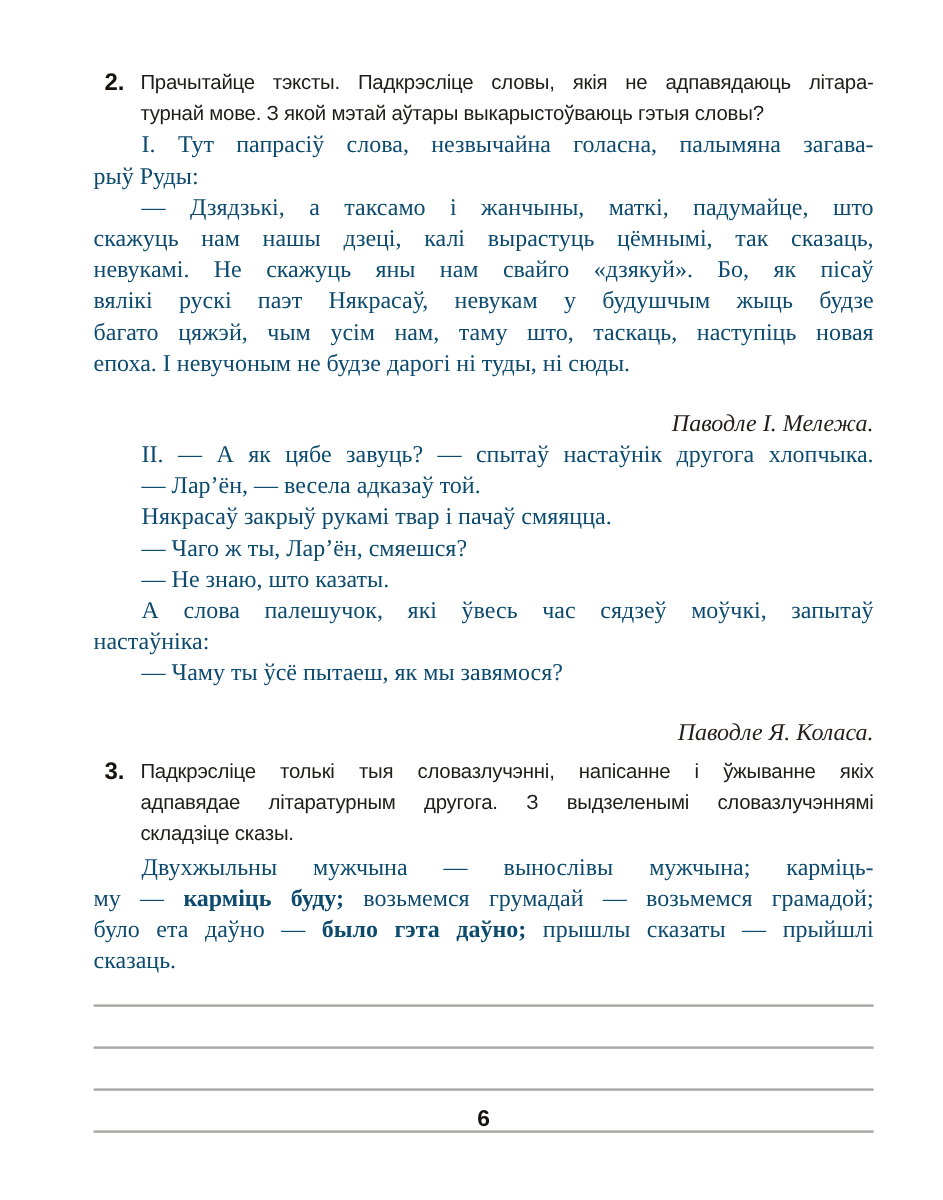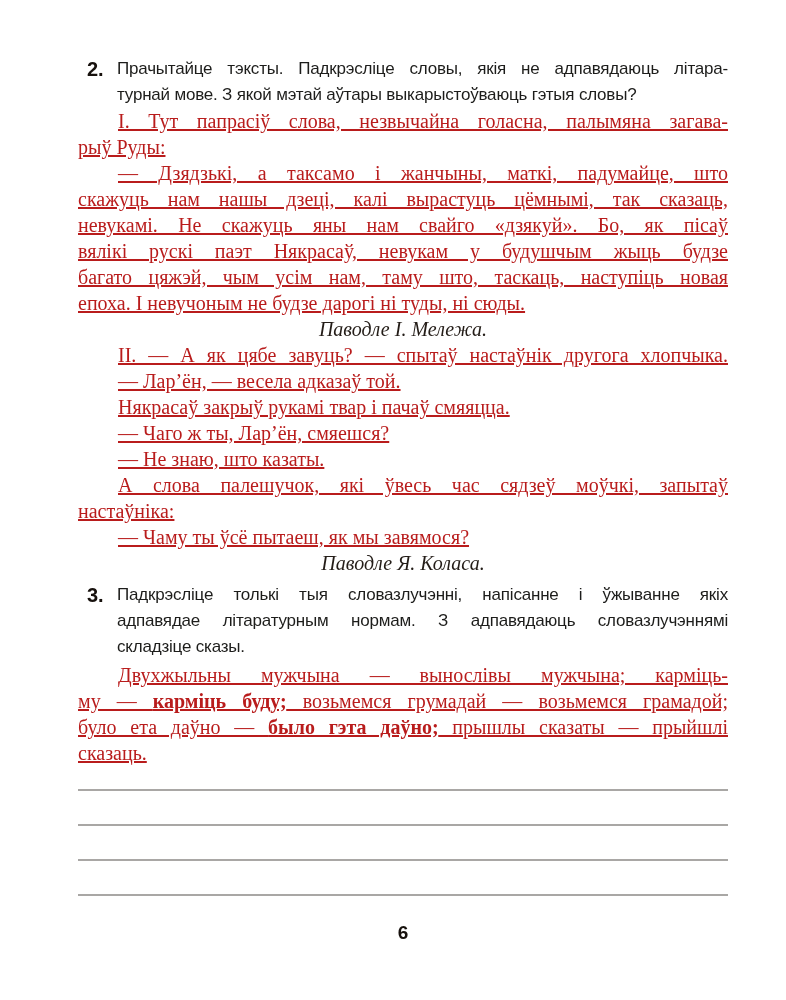--- a/index.html
+++ b/index.html
@@ -13,22 +13,21 @@
   .content {
     position: absolute;
     left: 78px;
     top: 56px;
     width: 650px;
   }
   .line { line-height: 26px; }
   .serif {
     font-family: "Liberation Serif", "DejaVu Serif", serif;
     font-size: 20px;
-    color: #b91c1c;
-    text-decoration: underline;
+    color: #0c4a6e;
   }
   .sans {
     font-family: "Liberation Sans", "DejaVu Sans", sans-serif;
     font-size: 17px;
     letter-spacing: -0.2px;
     color: #1d1d1b;
   }
   .fill { text-align: justify; text-align-last: justify; }
   .indent { text-indent: 40px; }
   .b { font-weight: bold; }
@@ -42,22 +41,23 @@
     font-weight: bold;
     font-size: 20px;
     line-height: 26px;
     color: #17110d;
   }
   .ex-lines { flex: 1; min-width: 0; }
   .attribution {
     font-family: "Liberation Serif", "DejaVu Serif", serif;
     font-style: italic;
     font-size: 20px;
-    text-align: center;
+    text-align: right;
     color: #241d18;
+    margin-top: 24px;
   }
   [data-name="exercise-3"] { margin-top: 6px; }
   [data-name="exercise-3-material"] { margin-top: 2px; }
   .writing { margin-top: -10px; }
   .rule { height: 33px; border-bottom: 2px solid #a9a7a5; }
   .footer {
     position: absolute;
     left: 78px;
     top: 922px;
     width: 650px;
@@ -101,21 +101,21 @@
         <div class="line serif indent" data-name="passage-line">— Не знаю, што казаты.</div>
         <div class="line serif indent fill" data-name="passage-line">А слова палешучок, які ўвесь час сядзеў моўчкі, запытаў</div>
         <div class="line serif" data-name="passage-line">настаўніка:</div>
         <div class="line serif indent" data-name="passage-line">— Чаму ты ўсё пытаеш, як мы завямося?</div>
       </div>
       <div class="line attribution" data-name="attribution-2">Паводле Я. Коласа.</div>
       <div class="ex-block" data-name="exercise-3">
         <div class="ex-num" data-name="exercise-number">3.</div>
         <div class="ex-lines" data-name="exercise-instruction">
           <div class="line sans fill" data-name="instruction-line">Падкрэсліце толькі тыя словазлучэнні, напісанне і ўжыванне якіх</div>
-          <div class="line sans fill" data-name="instruction-line">адпавядае літаратурным нормам. З адпавядаюць словазлучэннямі</div>
+          <div class="line sans fill" data-name="instruction-line">адпавядае літаратурным другога. З выдзеленымі словазлучэннямі</div>
           <div class="line sans" data-name="instruction-line">складзіце сказы.</div>
         </div>
       </div>
       <div class="passage" data-name="exercise-3-material">
         <div class="line serif indent fill" data-name="passage-line"><span data-name="passage-text">Двухжыльны мужчына — вынослівы мужчына; карміць-</span></div>
         <div class="line serif fill" data-name="passage-line"><span data-name="passage-text">му — </span><span class="b" data-name="highlighted-phrase">карміць буду;</span><span data-name="passage-text"> возьмемся грумадай — возьмемся грамадой;</span></div>
         <div class="line serif fill" data-name="passage-line"><span data-name="passage-text">було ета даўно — </span><span class="b" data-name="highlighted-phrase">было гэта даўно;</span><span data-name="passage-text"> прышлы сказаты — прыйшлі</span></div>
         <div class="line serif" data-name="passage-line"><span data-name="passage-text">сказаць.</span></div>
       </div>
       <div class="writing" data-name="answer-lines">

